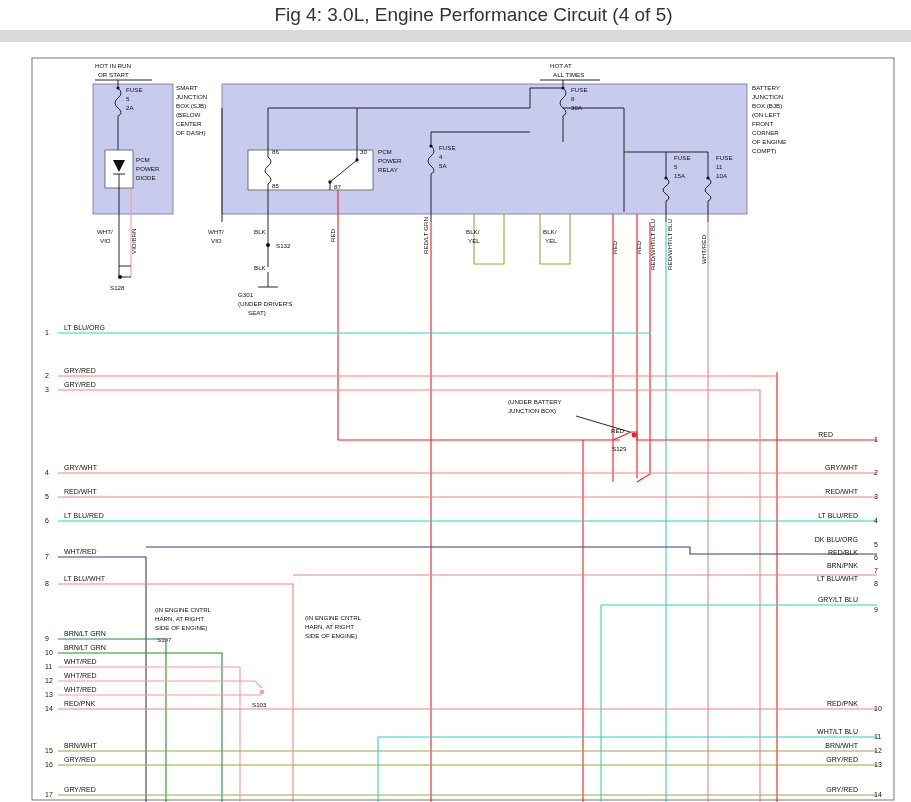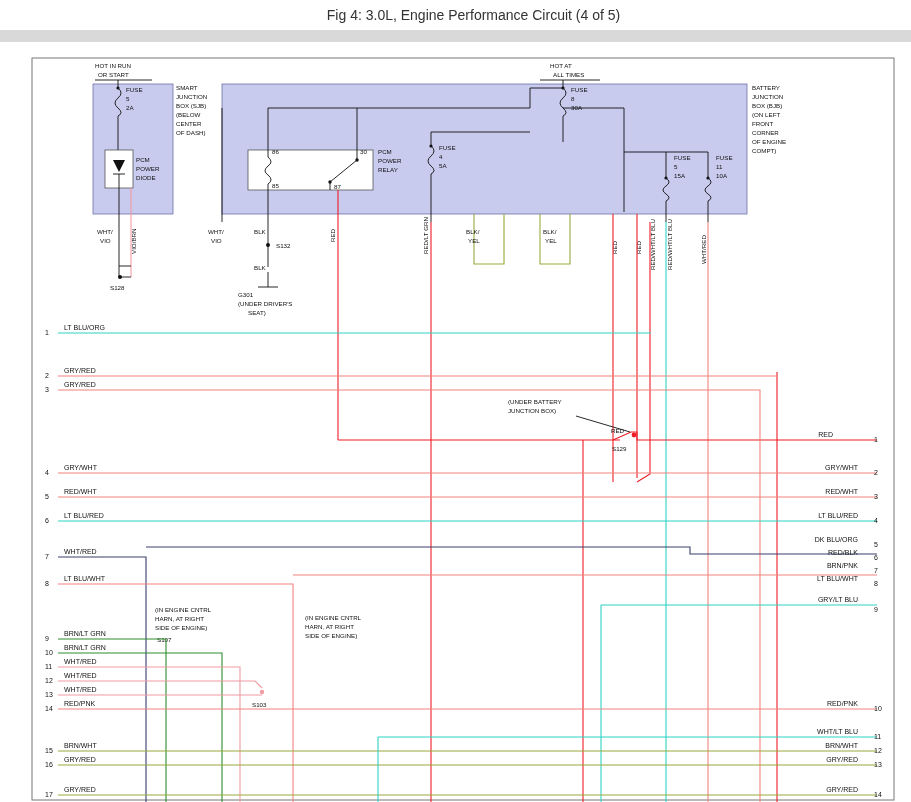--- a/index.html
+++ b/index.html
@@ -8,21 +8,21 @@
     width: 911px; height: 802px;
     background: #ffffff;
     font-family: "Liberation Sans", sans-serif;
     overflow: hidden;
     position: relative;
   }
   #title-bar {
     height: 30px;
     background: #ffffff;
     display: flex; align-items: center; justify-content: center;
-    font-size: 14px; color: #333; padding-left: 36px;
+    font-size: 19px; color: #333; padding-left: 36px;
   }
   #title-rule {
     height: 12px; background: #d9d9d9; width: 100%;
   }
   #canvas-wrap {
     position: relative;
     width: 911px;
     height: 760px;
     background: #ffffff;
   }

